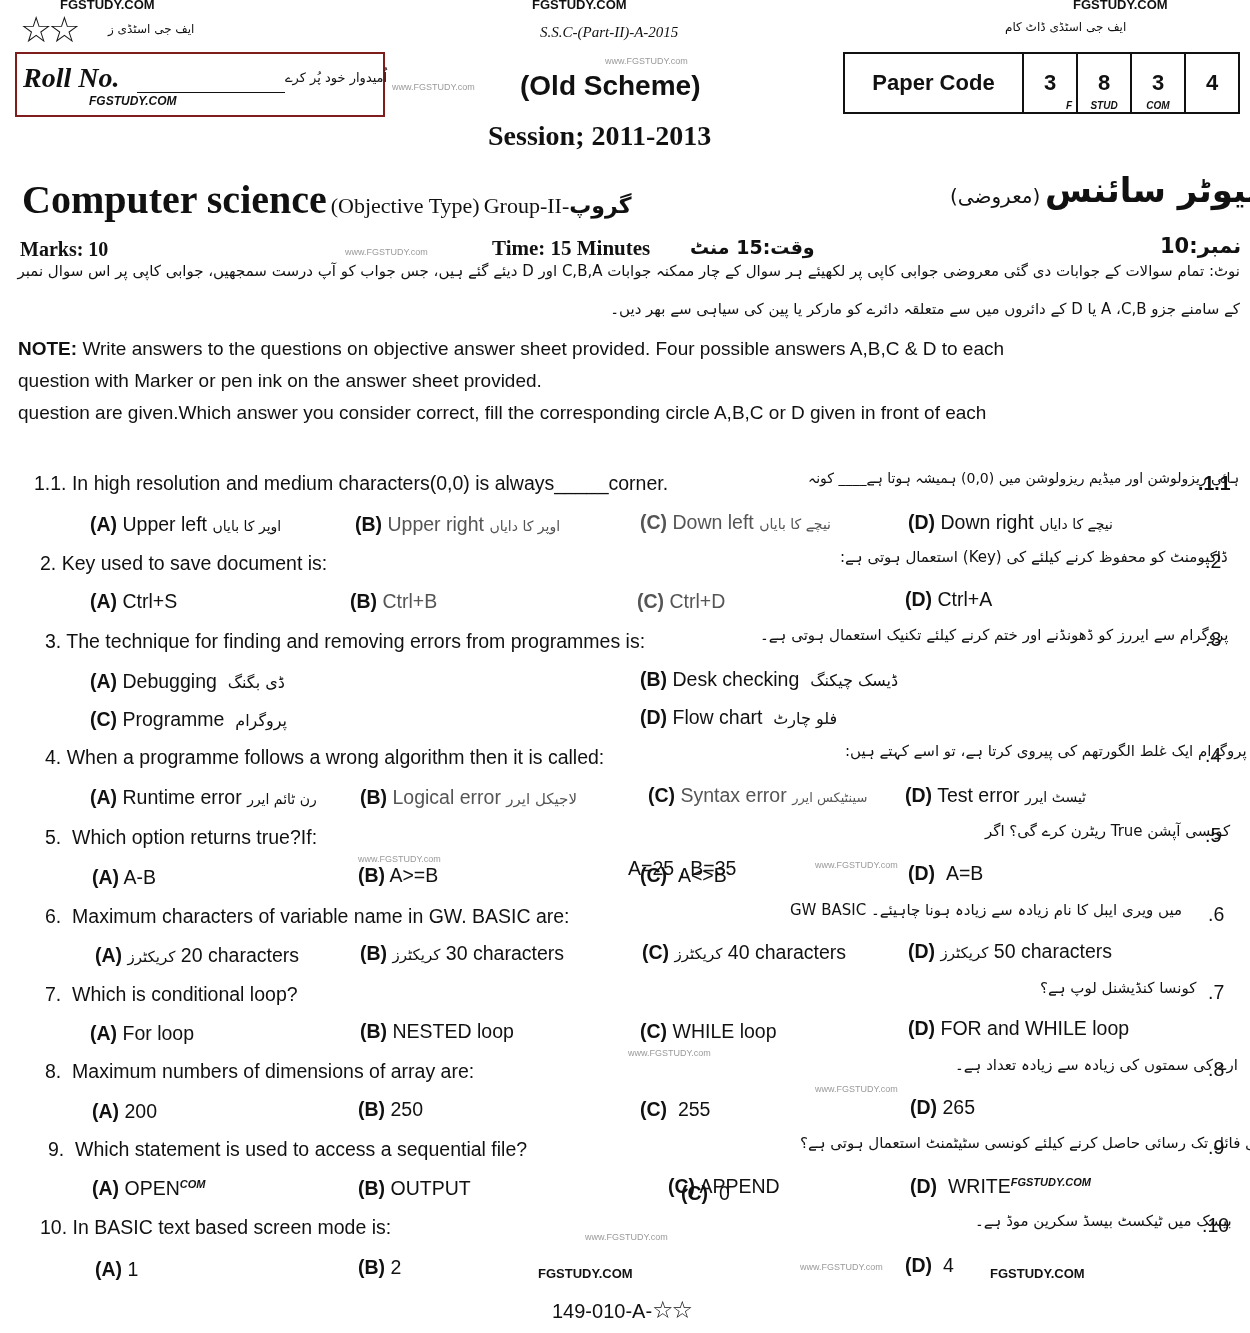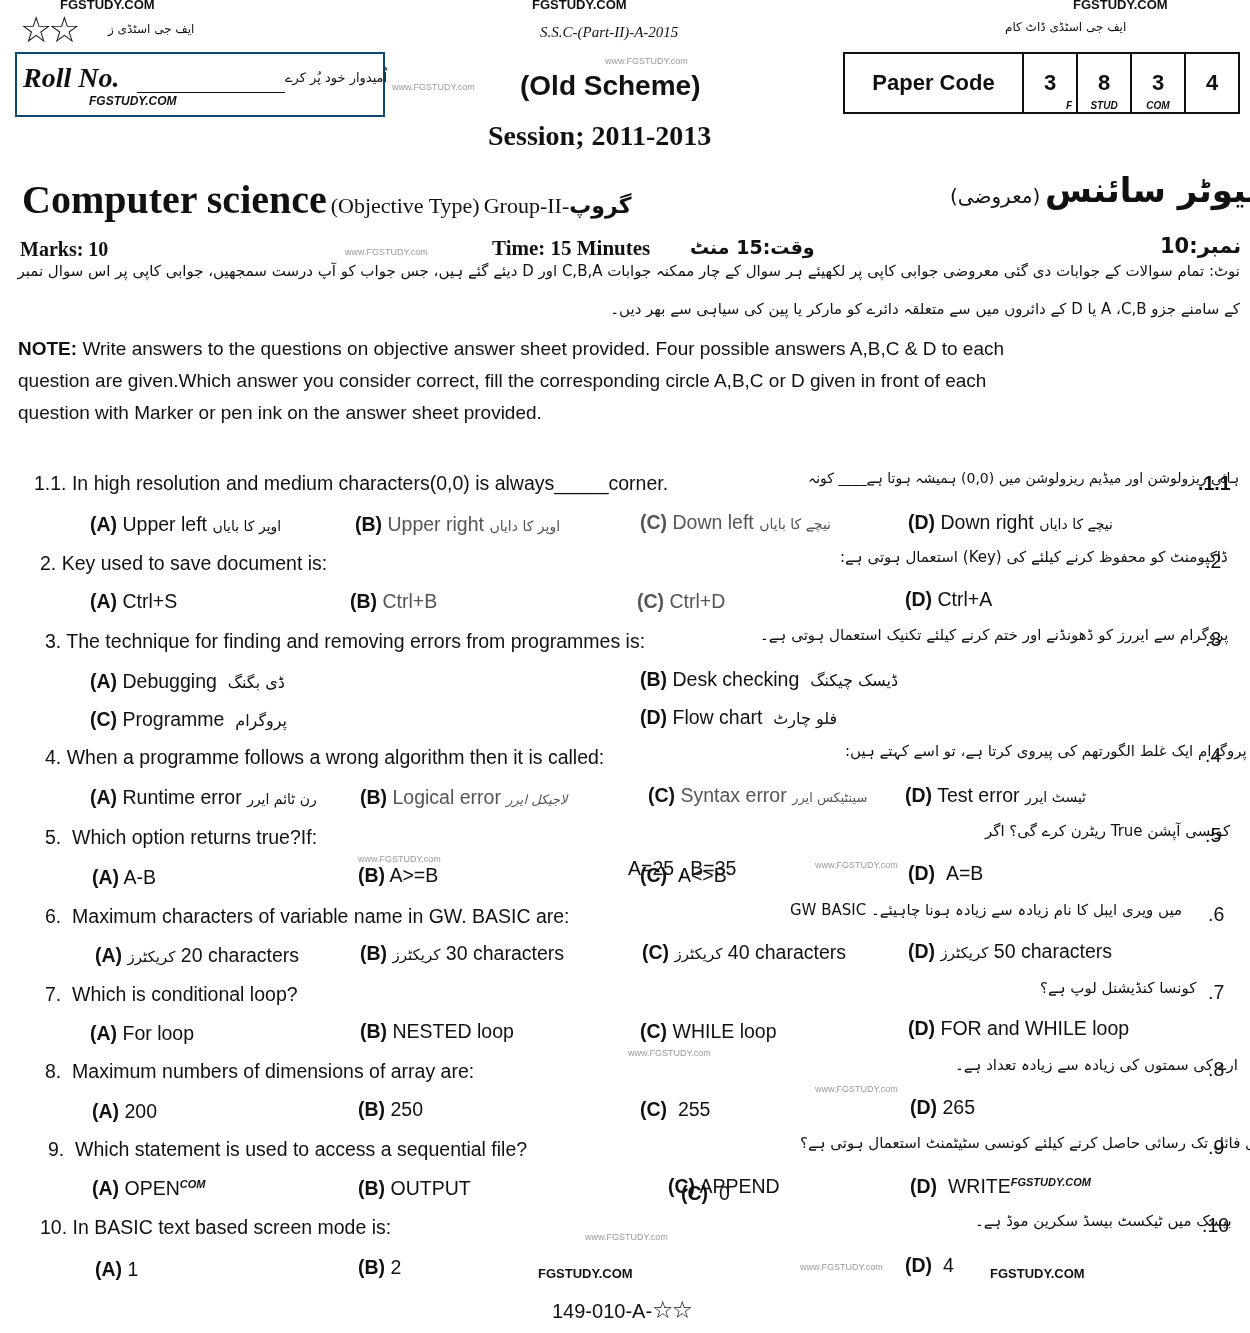--- a/index.html
+++ b/index.html
@@ -4,21 +4,21 @@
   <style>
     html, body { margin:0; padding:0; background:#fff; }
     body { width:1250px; height:1333px; position:relative; overflow:hidden; color:#111; font-family:"Liberation Sans", sans-serif; }
     .abs { position:absolute; white-space:nowrap; }
     .serif { font-family:"Liberation Serif", "DejaVu Serif", serif; }
     .sans { font-family:"Liberation Sans", sans-serif; }
     .urdu { font-family:"DejaVu Sans", sans-serif; direction:rtl; unicode-bidi:plaintext; }
     .wm { color:#9a9a9a; font-size:9px; font-family:"Liberation Sans", sans-serif; }
     .wmb { font-weight:bold; font-size:13px; color:#111; font-family:"Liberation Sans", sans-serif; }
     .stars { font-size:36px; line-height:36px; letter-spacing:-4px; }
-    .rollbox { border:2px solid #0c4a6e; box-sizing:border-box; }
+    .rollbox { border:2px solid #7f1d1d; box-sizing:border-box; }
     .pc-table { border-collapse:collapse; }
     .pc-table td { border:2px solid #111; text-align:center; font-weight:bold; font-size:22px; position:relative; }
     .pc-table td small { position:absolute; bottom:1px; left:0; right:0; font-size:10px; font-style:italic; font-weight:bold; }
     .q { font-size:19.5px; }
     .opt { font-size:19.5px; }
     .opt b { font-weight:bold; }
     .grey { color:#555; }
     .note { font-size:19px; line-height:32px; }
   </style>
 </head>
@@ -70,22 +70,22 @@
 <div class="abs wm" style="left:345px;top:247px;">www.FGSTUDY.com</div>
 <div class="abs serif" style="left:492px;top:236px;font-size:21px;font-weight:bold;">Time: 15 Minutes</div>
 <div class="abs urdu" style="left:690px;top:236px;font-size:19px;font-weight:bold;">وقت:15 منٹ</div>
 <div class="abs urdu" style="left:1160px;top:234px;font-size:21px;font-weight:bold;">نمبر:10</div>
 
 <div class="abs urdu" style="right:10px;top:262px;font-size:15px;width:1220px;text-align:right;">نوٹ: تمام سوالات کے جوابات دی گئی معروضی جوابی کاپی پر لکھیئے ہر سوال کے چار ممکنہ جوابات C,B,A اور D دیئے گئے ہیں، جس جواب کو آپ درست سمجھیں، جوابی کاپی پر اس سوال نمبر</div>
 <div class="abs urdu" style="right:10px;top:300px;font-size:15px;">کے سامنے جزو A ،C,B یا D کے دائروں میں سے متعلقہ دائرے کو مارکر یا پین کی سیاہی سے بھر دیں۔</div>
 
 <div class="abs note" style="left:18px;top:333px;">
   <div><b>NOTE:</b><span> Write answers to the questions on objective answer sheet provided. Four possible answers A,B,C &amp; D to each</span></div>
+  <div>question with Marker or pen ink on the answer sheet provided.</div>
   <div>question are given.Which answer you consider correct, fill the corresponding circle A,B,C or D given in front of each</div>
-  <div>question with Marker or pen ink on the answer sheet provided.</div>
 </div>
 
 <div class="abs q" style="left:34px;top:472px;"><span>1.1.</span> <span>In high resolution and medium characters(0,0) is always_____corner.</span></div>
 <div class="abs urdu" style="left:808px;top:470px;font-size:14px;">ہائی ریزولوشن اور میڈیم ریزولوشن میں (0,0) ہمیشہ ہوتا ہے____ کونہ</div>
 <div class="abs q" style="left:1198px;top:472px;font-weight:bold;">.1.1</div>
 <div class="abs opt" style="left:90px;top:513px;"><b>(A)</b> <span>Upper left</span> <span class="urdu" style="font-size:14px;">اوپر کا بایاں</span></div>
 <div class="abs opt grey" style="left:355px;top:513px;"><b style="color:#111">(B)</b> <span>Upper right</span> <span class="urdu" style="font-size:14px;">اوپر کا دایاں</span></div>
 <div class="abs opt grey" style="left:640px;top:511px;"><b>(C)</b> <span>Down left</span> <span class="urdu" style="font-size:14px;">نیچے کا بایاں</span></div>
 <div class="abs opt" style="left:908px;top:511px;"><b>(D)</b> <span>Down right</span> <span class="urdu" style="font-size:14px;">نیچے کا دایاں</span></div>
 
@@ -102,21 +102,21 @@
 <div class="abs q" style="left:1205px;top:628px;">.3</div>
 <div class="abs opt" style="left:90px;top:670px;"><b>(A)</b> <span>Debugging</span> &nbsp;<span class="urdu" style="font-size:16px;">ڈی بگنگ</span></div>
 <div class="abs opt" style="left:640px;top:668px;"><b>(B)</b> <span>Desk checking</span> &nbsp;<span class="urdu" style="font-size:16px;">ڈیسک چیکنگ</span></div>
 <div class="abs opt" style="left:90px;top:708px;"><b>(C)</b> <span>Programme</span> &nbsp;<span class="urdu" style="font-size:16px;">پروگرام</span></div>
 <div class="abs opt" style="left:640px;top:706px;"><b>(D)</b> <span>Flow chart</span> &nbsp;<span class="urdu" style="font-size:16px;">فلو چارٹ</span></div>
 
 <div class="abs q" style="left:45px;top:746px;"><span>4.</span> <span>When a programme follows a wrong algorithm then it is called:</span></div>
 <div class="abs urdu" style="left:845px;top:742px;font-size:15px;">جب پروگرام ایک غلط الگورتھم کی پیروی کرتا ہے، تو اسے کہتے ہیں:</div>
 <div class="abs q" style="left:1205px;top:744px;">.4</div>
 <div class="abs opt" style="left:90px;top:786px;"><b>(A)</b> <span>Runtime error</span> <span class="urdu" style="font-size:14px;">رن ٹائم ایرر</span></div>
-<div class="abs opt grey" style="left:360px;top:786px;"><b style="color:#111">(B)</b> <span>Logical error</span> <span class="urdu" style="font-size:13px;font-style:italic;">لاجیکل ایرر</span></div>
+<div class="abs opt grey" style="left:360px;top:786px;"><b style="color:#111">(B)</b> <span>Logical error</span> <span class="urdu" style="font-size:15px;">لاجیکل ایرر</span></div>
 <div class="abs opt grey" style="left:648px;top:784px;"><b style="color:#111">(C)</b> <span>Syntax error</span> <span class="urdu" style="font-size:13px;">سینٹیکس ایرر</span></div>
 <div class="abs opt" style="left:905px;top:784px;text-align:center;"><b>(D)</b> <span>Test error</span> <span class="urdu" style="font-size:14px;">ٹیسٹ ایرر</span></div>
 
 <div class="abs q" style="left:45px;top:826px;"><span>5.</span> &nbsp;<span>Which option returns true?If:</span></div>
 <div class="abs q" style="left:628px;top:826px;margin-top:31px;">A=25 , B=35</div>
 <div class="abs urdu" style="left:985px;top:822px;font-size:15px;">کونسی آپشن True ریٹرن کرے گی؟ اگر</div>
 <div class="abs q" style="left:1205px;top:824px;">.5</div>
 <div class="abs wm" style="left:358px;top:854px;">www.FGSTUDY.com</div>
 <div class="abs opt" style="left:92px;top:866px;"><b>(A)</b> <span>A-B</span></div>
 <div class="abs opt" style="left:358px;top:864px;"><b>(B)</b> <span>A&gt;=B</span></div>

